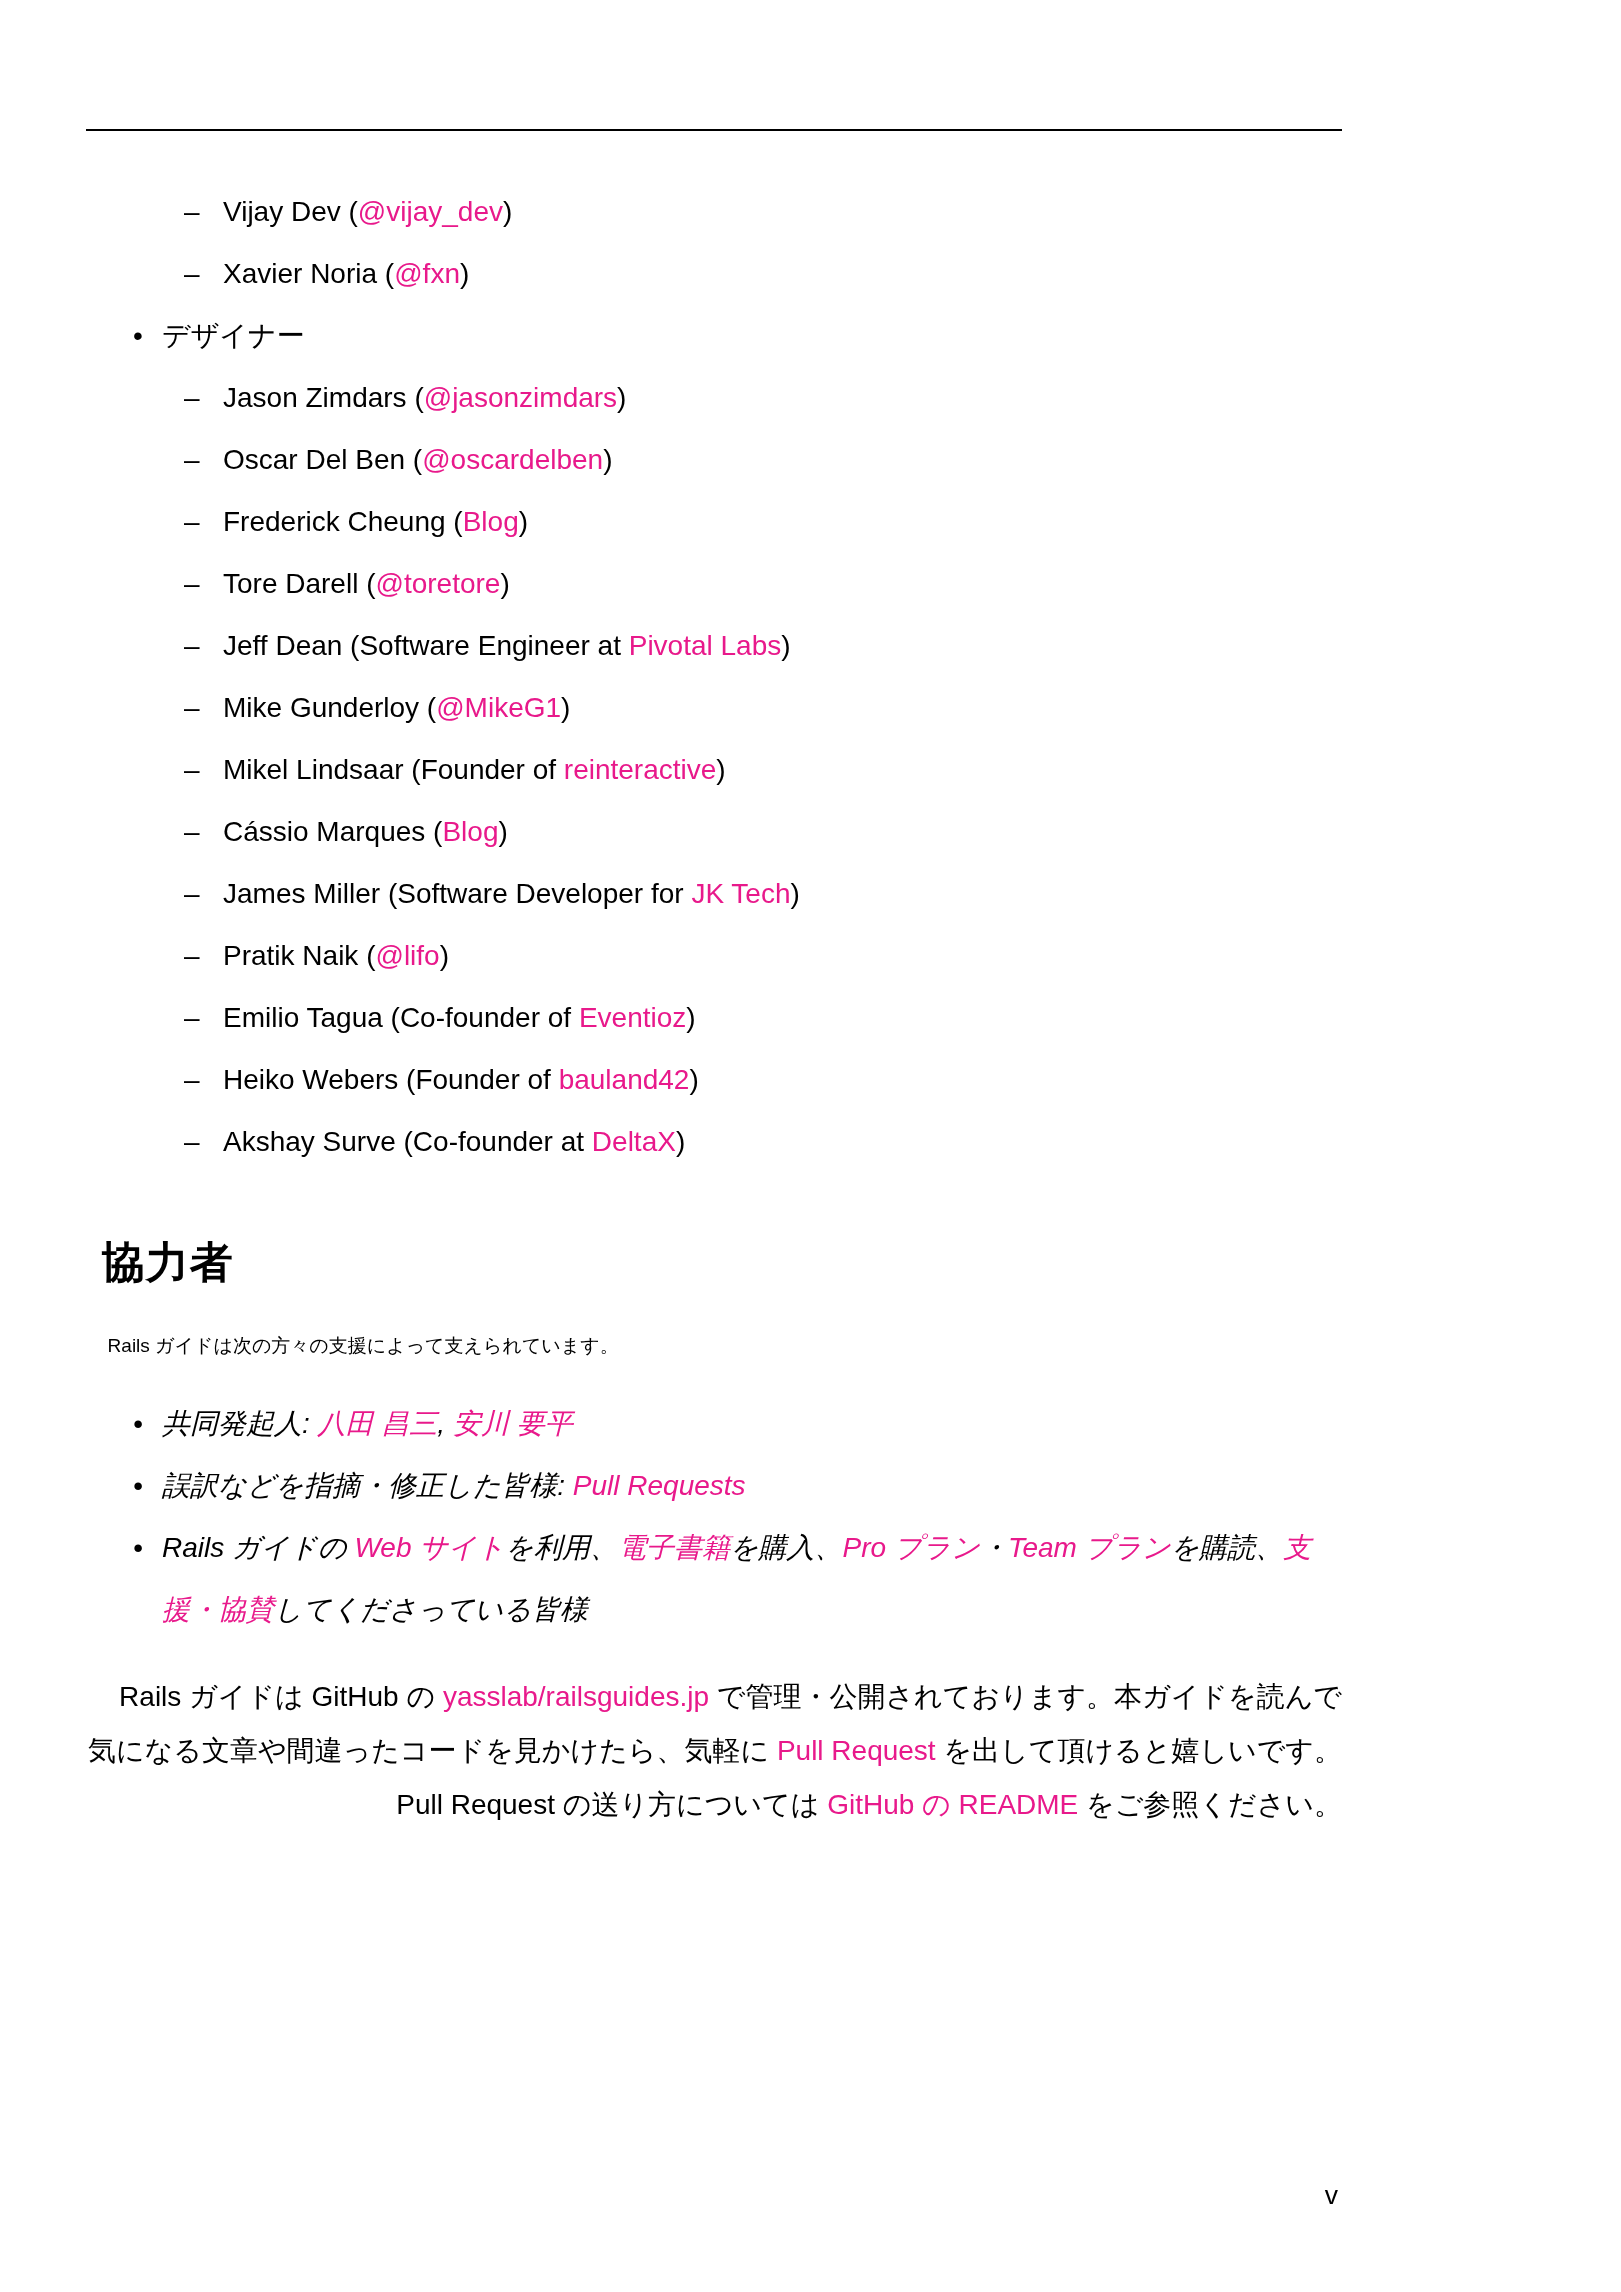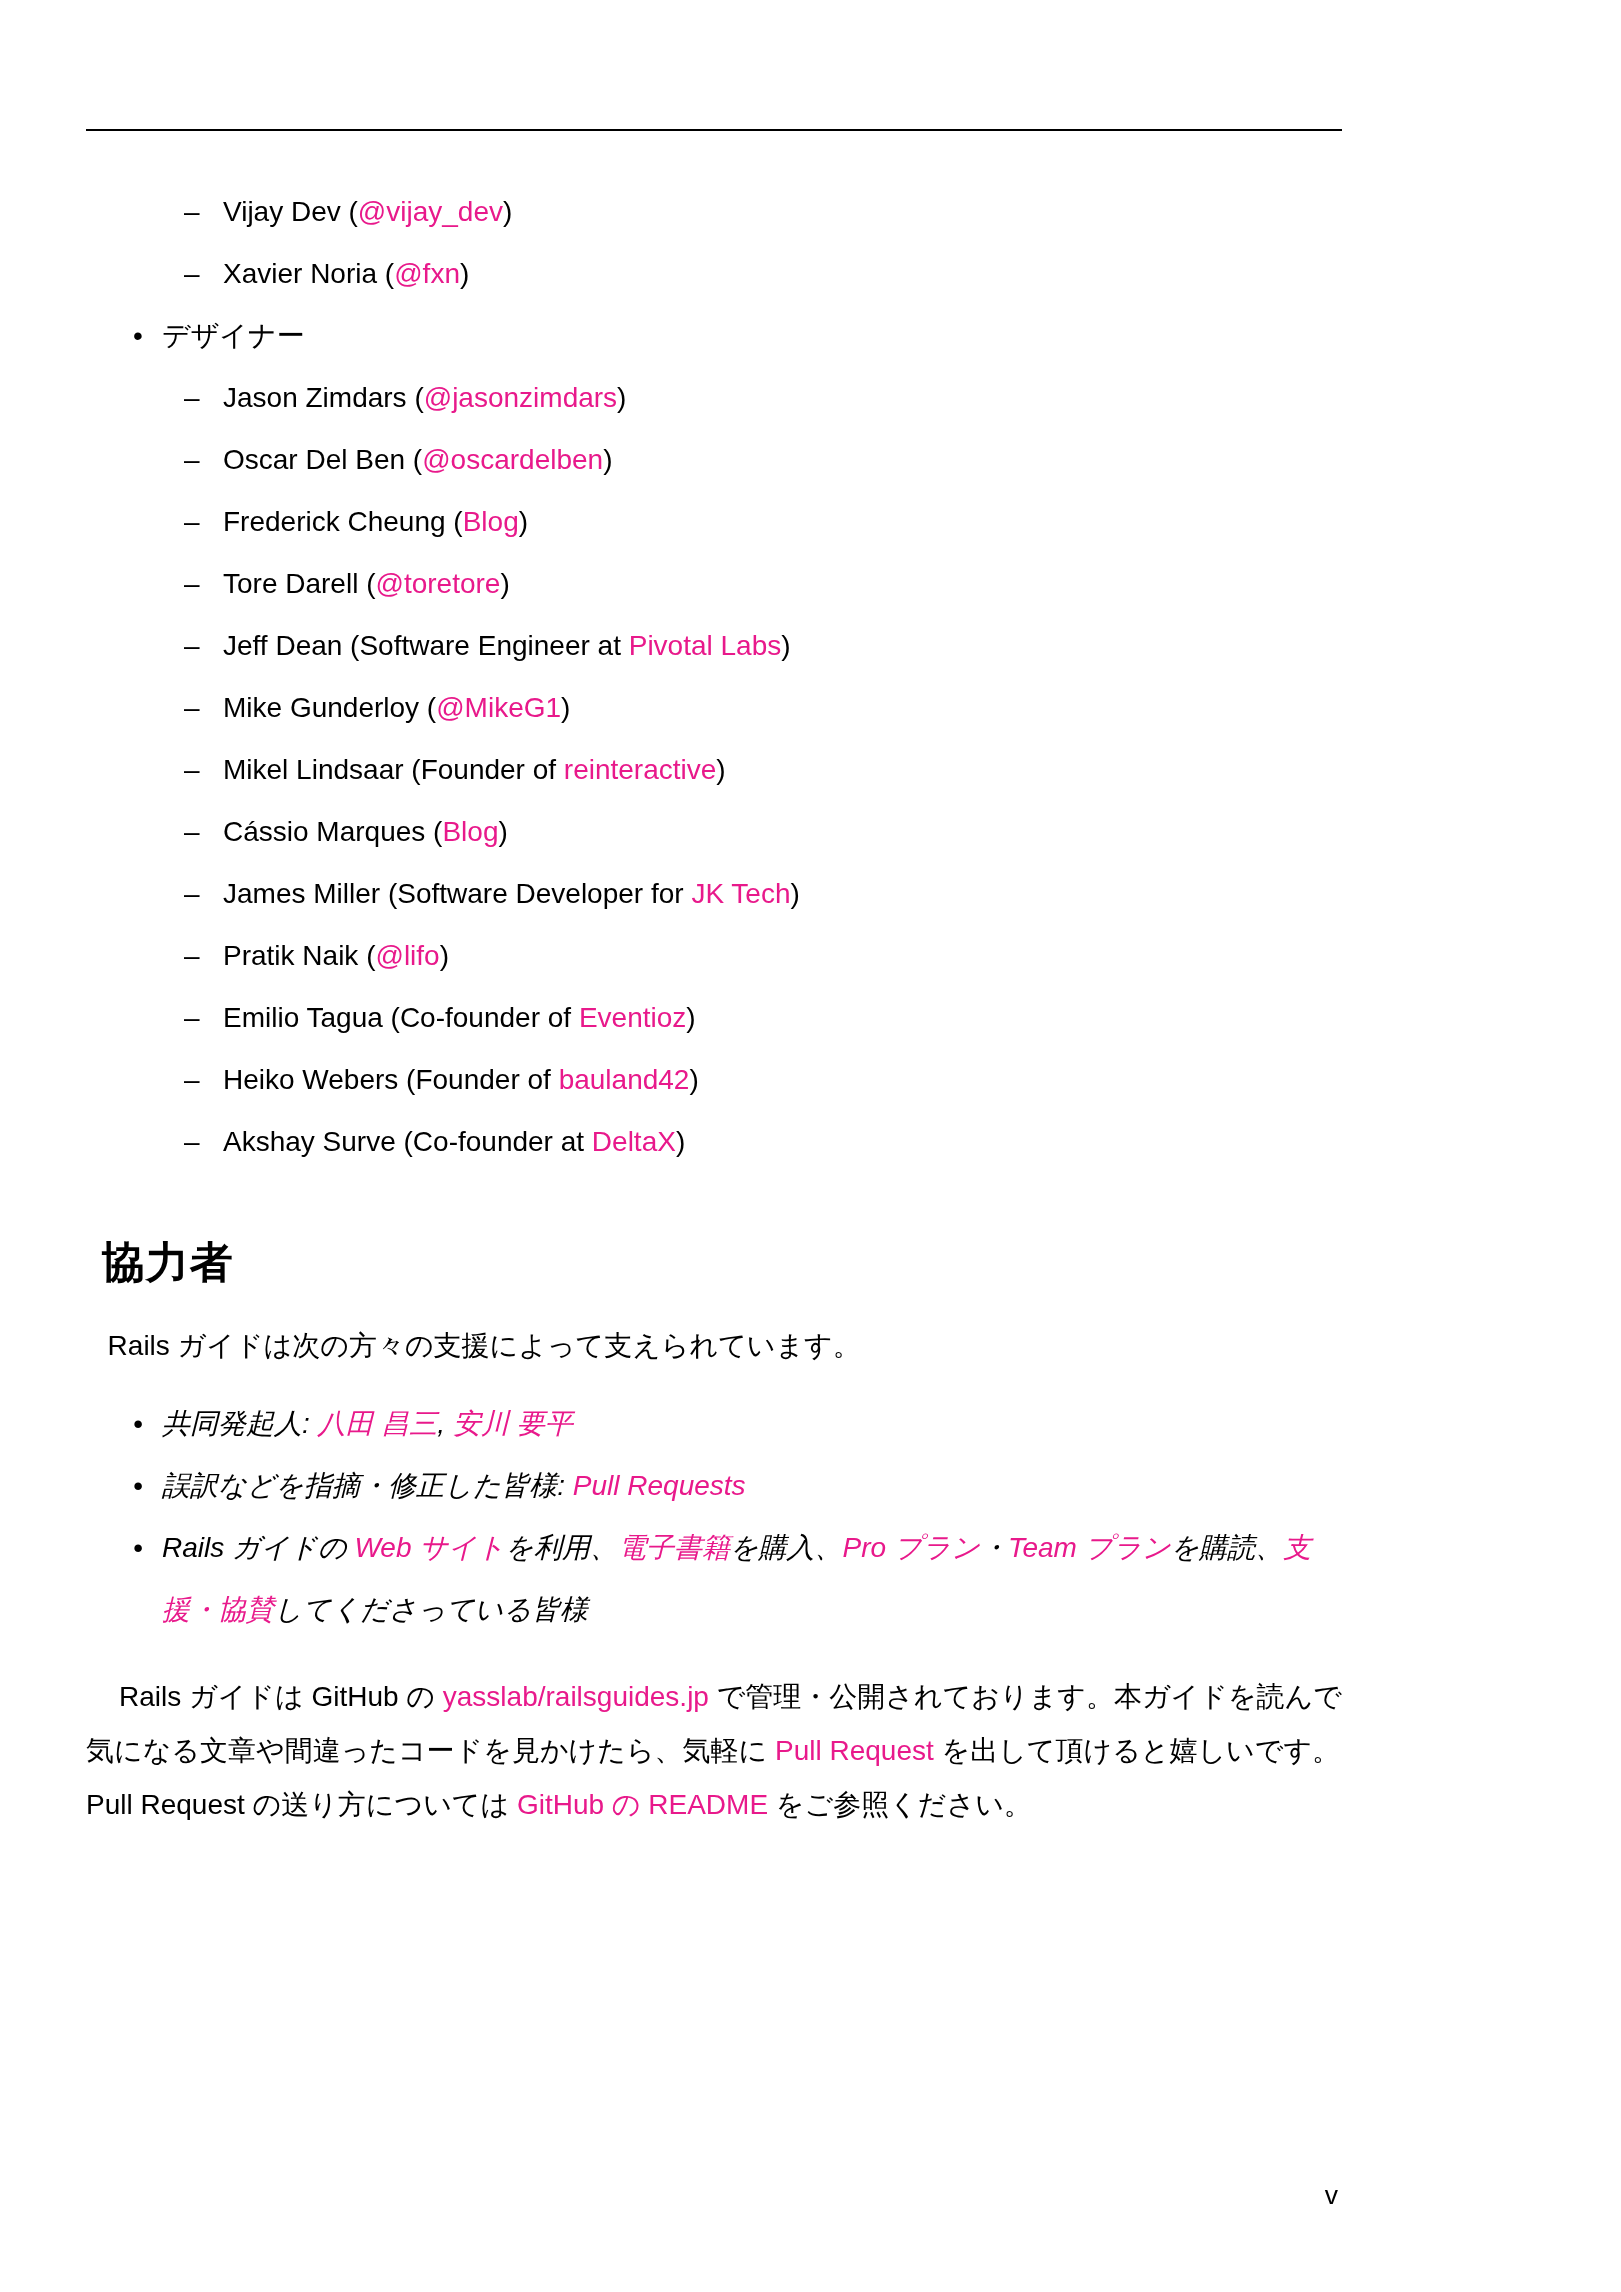--- a/index.html
+++ b/index.html
@@ -76,21 +76,21 @@
     margin: 61px 0 27.4px 15.7px;
     letter-spacing: 1px;
   }
   p.body-para {
     font-size: 28px;
     line-height: 54px;
     margin: 0 0 17.6px 0;
     text-indent: 33px;
   }
   p.intro-para {
-    font-size: 28px;
+    font-size: 19px;
     line-height: 54px;
     margin: 0 0 19.6px 21.6px;
     text-indent: 0;
   }
   ul.contrib {
     list-style: none;
     margin: 0 0 29px 0;
     padding: 0;
   }
   ul.contrib li {
@@ -107,20 +107,21 @@
     top: 0;
   }
   .page-number {
     position: absolute;
     right: 90px;
     bottom: 82px;
     font-size: 26.5px;
   }
   .final-block {
     margin-top: 25.5px;
+    text-align: right;
   }
 </style>
 </head>
 <body>
 
 <div class="page">
 
   <div class="top-rule"></div>
 
   <div class="content">

